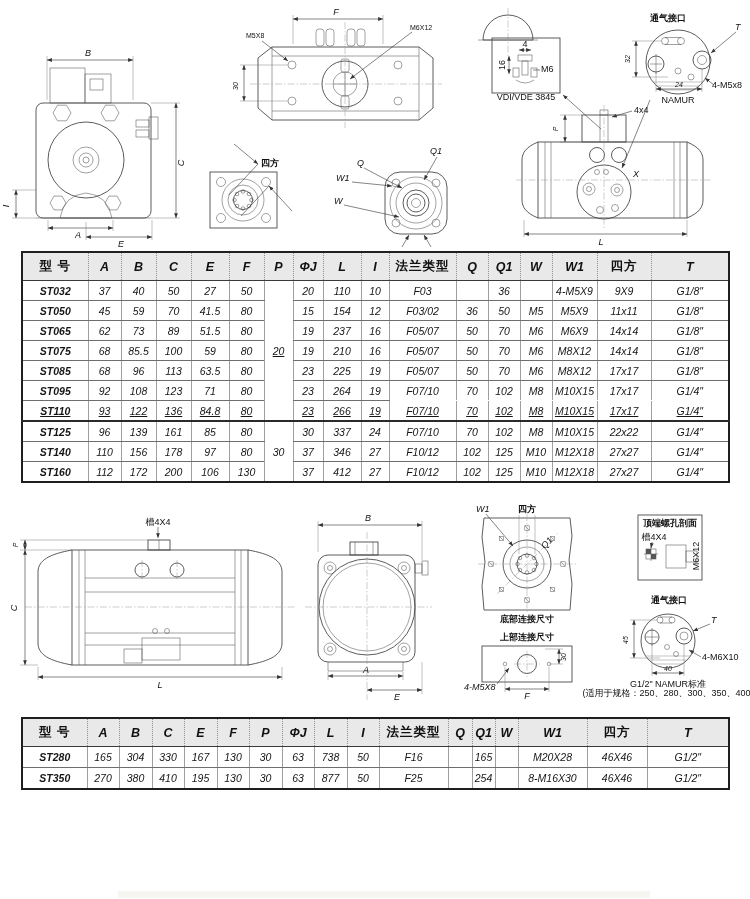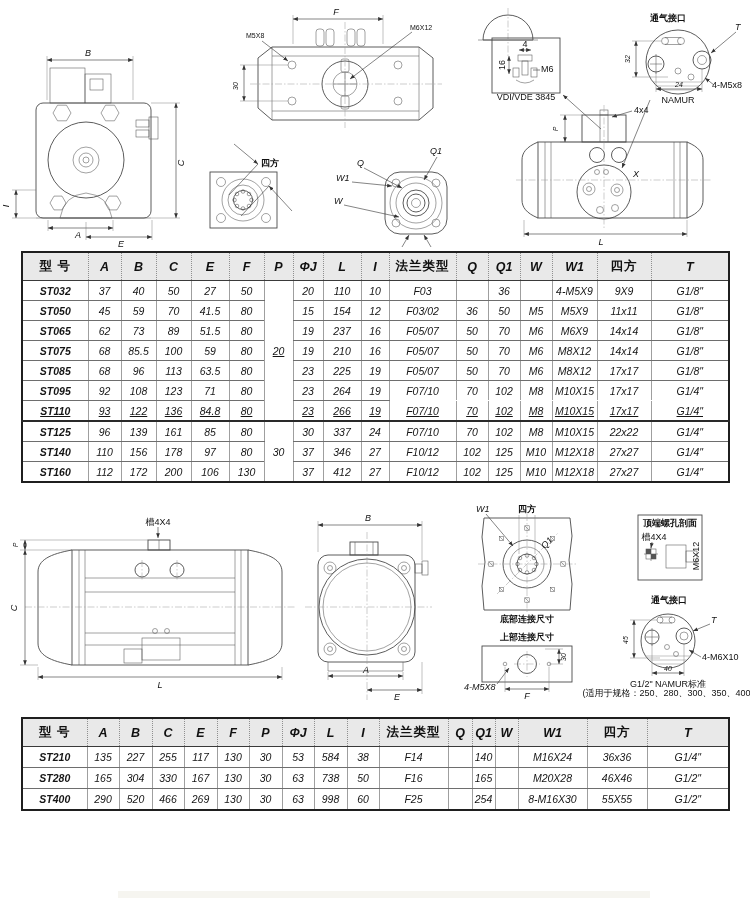--- a/index.html
+++ b/index.html
@@ -721,74 +721,55 @@
           <th>Q</th>
           <th>Q1</th>
           <th>W</th>
           <th>W1</th>
           <th class="cn">四方</th>
           <th>T</th>
         </tr>
       </thead>
       <tbody>
         <tr>
-          <td class="model">ST210</td>
-          <td>135</td>
-          <td>227</td>
-          <td>255</td>
-          <td>117</td>
-          <td>130</td>
-          <td>30</td>
-          <td>53</td>
-          <td>584</td>
-          <td>38</td>
-          <td>F14</td>
-          <td></td>
-          <td>140</td>
-          <td></td>
-          <td>M16X24</td>
-          <td>36x36</td>
-          <td>G1/4"</td>
-        </tr>
-        <tr>
           <td class="model">ST280</td>
           <td>165</td>
           <td>304</td>
           <td>330</td>
           <td>167</td>
           <td>130</td>
           <td>30</td>
           <td>63</td>
           <td>738</td>
           <td>50</td>
           <td>F16</td>
           <td></td>
           <td>165</td>
           <td></td>
           <td>M20X28</td>
           <td>46X46</td>
           <td>G1/2"</td>
         </tr>
         <tr>
-          <td class="model">ST400</td>
-          <td>290</td>
-          <td>520</td>
-          <td>466</td>
-          <td>269</td>
+          <td class="model">ST350</td>
+          <td>270</td>
+          <td>380</td>
+          <td>410</td>
+          <td>195</td>
           <td>130</td>
           <td>30</td>
           <td>63</td>
-          <td>998</td>
-          <td>60</td>
+          <td>877</td>
+          <td>50</td>
           <td>F25</td>
           <td></td>
           <td>254</td>
           <td></td>
           <td>8-M16X30</td>
-          <td>55X55</td>
+          <td>46X46</td>
           <td>G1/2"</td>
         </tr>
       </tbody>
     </table>
 
 <div id="bottom-strip"></div>
 
 </div>
 
 </body></html>

